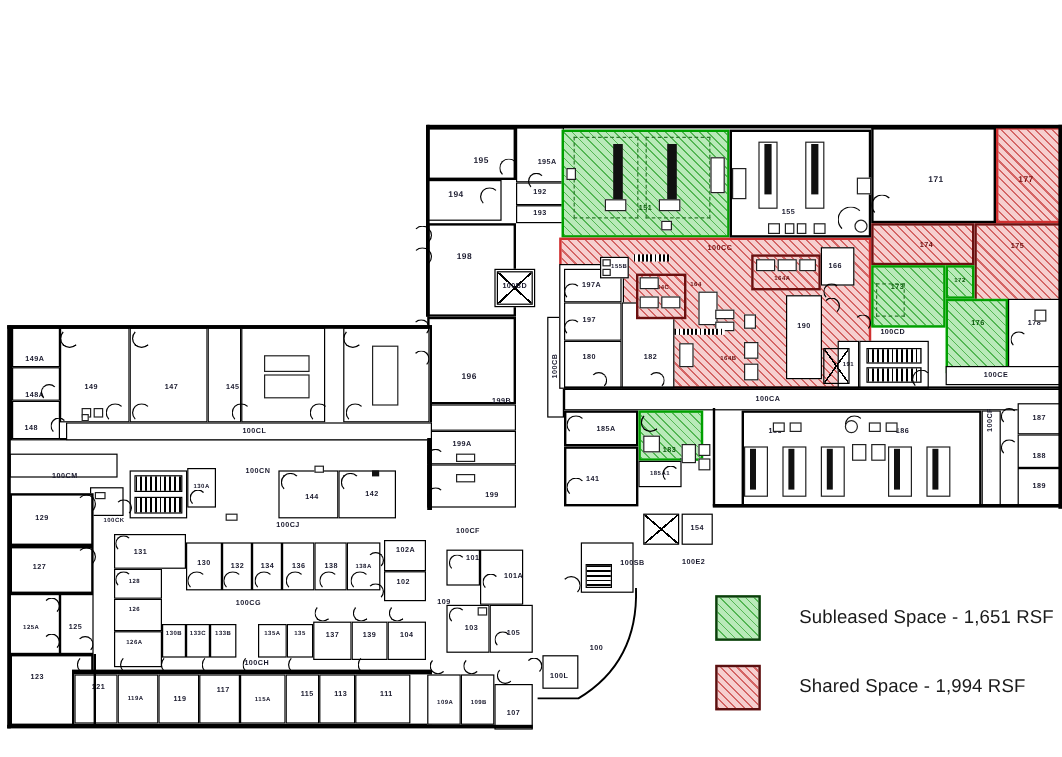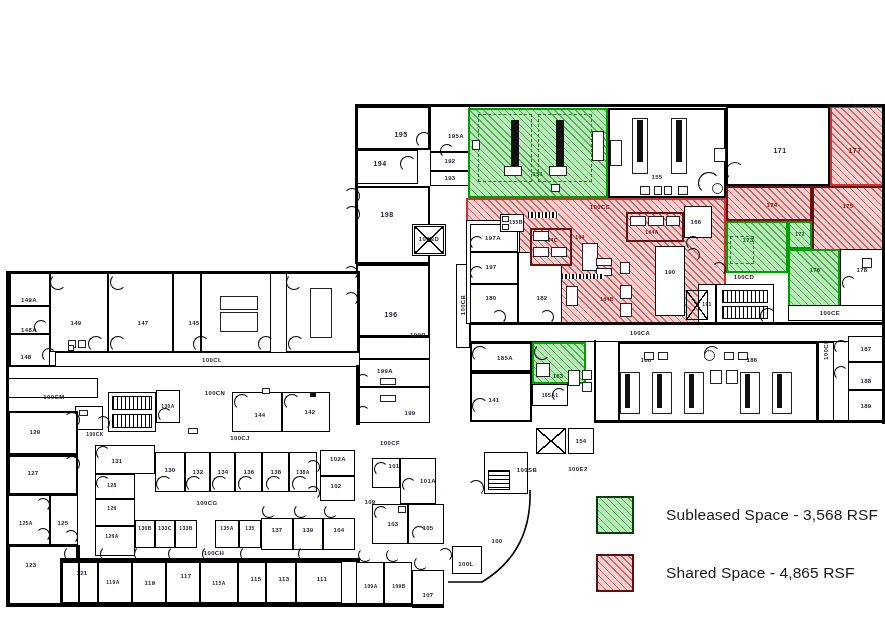--- a/index.html
+++ b/index.html
@@ -474,25 +474,25 @@
   <div class="w" style="left:356px;top:365px;width:4px;height:60px;"></div>
   <div class="w" style="left:594px;top:420px;width:291px;height:3px;"></div>
   <div class="w" style="left:470px;top:322px;width:415px;height:2px;"></div>
   <div class="w" style="left:594px;top:340px;width:2px;height:82px;"></div>
   <div class="w" style="left:60px;top:558px;width:300px;height:3px;"></div>
   <div class="w" style="left:78px;top:545px;width:2px;height:60px;"></div>
 
   <div id="legend">
     <div class="lg-row" style="left:0px;top:0px;">
       <div class="lg-sw green"></div>
-      <div class="lg-tx">Subleased Space - 3,568 RSF</div>
+      <div class="lg-tx">Subleased Space - 1,651 RSF</div>
     </div>
     <div class="lg-row" style="left:0px;top:58px;">
       <div class="lg-sw red"></div>
-      <div class="lg-tx">Shared Space - 4,865 RSF</div>
+      <div class="lg-tx">Shared Space - 1,994 RSF</div>
     </div>
   </div>
 
   <div class="arc tl" style="left:416px;top:132px;width:16px;height:16px;"></div>
   <div class="arc tl" style="left:400px;top:156px;width:16px;height:16px;"></div>
   <div class="arc tr" style="left:344px;top:188px;width:16px;height:16px;"></div>
   <div class="arc tr" style="left:344px;top:206px;width:16px;height:16px;"></div>
   <div class="arc tl" style="left:440px;top:144px;width:14px;height:14px;"></div>
   <div class="arc tl" style="left:470px;top:236px;width:14px;height:14px;"></div>
   <div class="arc tl" style="left:470px;top:266px;width:14px;height:14px;"></div>

